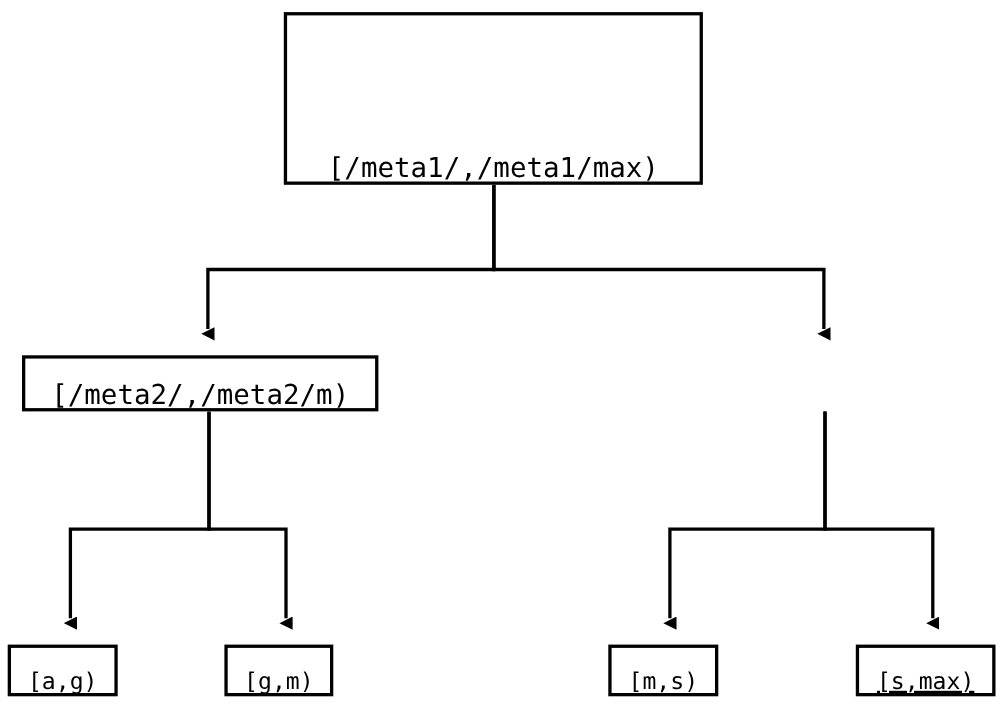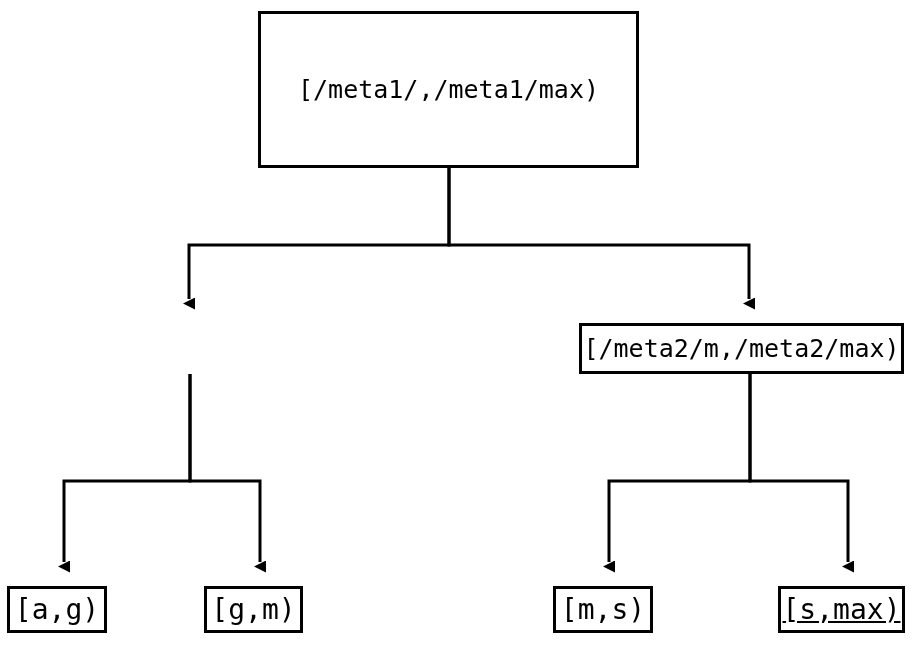--- a/index.html
+++ b/index.html
@@ -25,34 +25,34 @@
     width: 912px;
     height: 652px;
     pointer-events: none;
   }
   .node {
     position: absolute;
     box-sizing: border-box;
     background: #ffffff;
     border: 3px solid #000000;
     display: flex;
-    align-items: center;
+    align-items: flex-end;
     justify-content: center;
     color: #000000;
   }
   .node-label {
     font-family: "DejaVu Sans Mono", "Liberation Mono", monospace;
     white-space: pre;
     letter-spacing: 0px;
     line-height: 1;
     color: #000000;
   }
   .root-node .node-label { font-size: 25px; }
   .mid-node  .node-label { font-size: 25px; }
-  .leaf-node .node-label { font-size: 28px; }
+  .leaf-node .node-label { font-size: 21px; }
 </style>
 </head>
 <body>
 
 <div id="canvas">
 
   <svg id="edges" width="912" height="652" viewBox="0 0 912 652" xmlns="http://www.w3.org/2000/svg">
     <defs>
       <marker id="arrow" markerWidth="14" markerHeight="12" refX="1.5" refY="6" orient="auto" markerUnits="userSpaceOnUse">
         <path d="M 0 0 L 12 0 L 6 12 z" fill="#000000"></path>
@@ -78,24 +78,24 @@
     </g>
     <g>
       <path d="M 750 374 L 750 481 L 848 481 L 848 562" fill="none" stroke="#000000" stroke-width="3" marker-end="url(#arrow)"></path>
     </g>
   </svg>
 
   <div class="node root-node" style="left:258px; top:11px; width:381px; height:157px;">
     <span class="node-label">[/meta1/,/meta1/max)</span>
   </div>
 
+  <div class="node mid-node" style="left:20px; top:323px; width:324px; height:51px;">
+    <span class="node-label">[/meta2/,/meta2/m)</span>
+  </div>
 
-  <div class="node mid-node" style="left:579px; top:323px; width:325px; height:51px;">
-    <span class="node-label">[/meta2/m,/meta2/max)</span>
-  </div>
 
   <div class="node leaf-node" style="left:7px; top:586px; width:100px; height:47px;">
     <span class="node-label">[a,g)</span>
   </div>
 
   <div class="node leaf-node" style="left:553px; top:586px; width:100px; height:47px;">
     <span class="node-label">[m,s)</span>
   </div>
 
   <div class="node leaf-node" style="left:204px; top:586px; width:99px; height:47px;">

